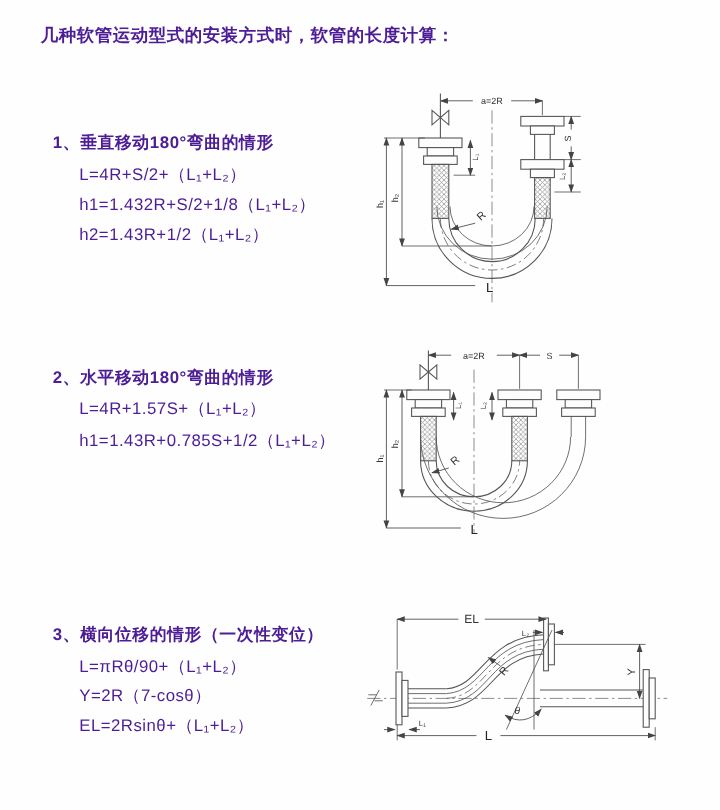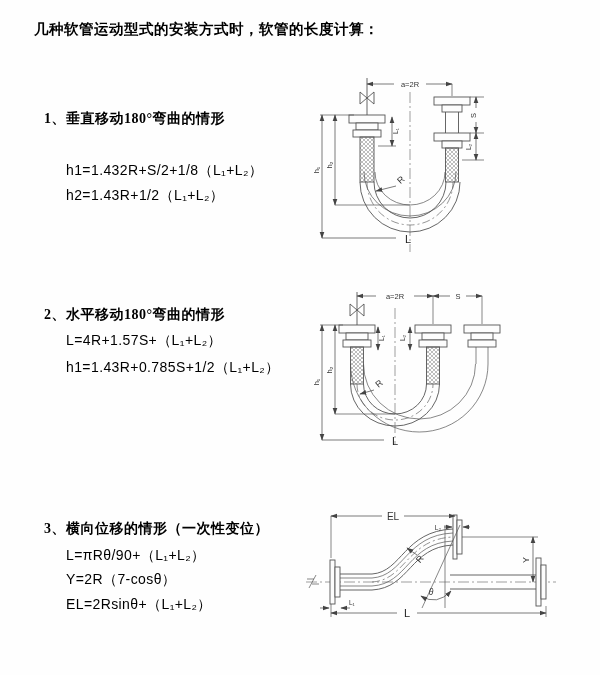--- a/index.html
+++ b/index.html
@@ -1,21 +1,21 @@
 <!DOCTYPE html>
 <html><head>
 <meta charset="utf-8">
 <style>
   html,body{margin:0;padding:0;background:#fff;}
   .page{
     position:relative;width:600px;height:675px;background:#fefefe;
-    font-family:"Liberation Sans","DejaVu Sans",sans-serif;color:#000000;overflow:hidden;
+    font-family:"Liberation Sans","DejaVu Sans",sans-serif;color:#4c1d95;overflow:hidden;
   }
   .doc-title{position:absolute;left:34px;top:20px;font-size:14.5px;font-weight:600;letter-spacing:.5px;}
-  .sec-heading{position:absolute;font-size:14px;font-weight:600;letter-spacing:.5px;font-family:Liberation Serif, serif;}
+  .sec-heading{position:absolute;font-size:14px;font-weight:600;letter-spacing:.5px;}
   .formula{position:absolute;font-size:14px;letter-spacing:.4px;white-space:pre;}
   .diagram{position:absolute;}
   svg text{font-family:"Liberation Sans","DejaVu Sans",sans-serif;fill:#333;}
   .ln{stroke:#555;stroke-width:0.9;fill:none;}
   .thin{stroke:#555;stroke-width:0.7;fill:none;}
   .dimln{stroke:#444;stroke-width:0.7;fill:none;}
   .cl{stroke:#777;stroke-width:0.7;fill:none;stroke-dasharray:11 3 2 3;}
   .dashmid{stroke:#666;stroke-width:0.7;fill:none;stroke-dasharray:8 3 2 3;}
   .flange{fill:#fdfdfd;stroke:#555;stroke-width:0.9;}
   .braidrect{fill:url(#braid);stroke:#555;stroke-width:0.9;}
@@ -36,20 +36,21 @@
       <marker id="ar" markerUnits="userSpaceOnUse" markerWidth="7" markerHeight="7" refX="6.3" refY="3.5" orient="auto-start-reverse">
         <path d="M0,1.1 L7,3.5 L0,5.9 z" fill="#444"></path>
       </marker>
       <pattern id="braid" patternUnits="userSpaceOnUse" width="4" height="4">
         <path d="M0,4 L4,0 M0,0 L4,4" stroke="#909090" stroke-width="0.6"></path>
       </pattern>
     </defs>
   </svg>
 
   <div class="sec-heading" style="left:44px;top:110px">1、垂直移动180°弯曲的情形</div>
+  <div class="formula" style="left:66px;top:137px">L=4R+S/2+（L₁+L₂）</div>
   <div class="formula" style="left:66px;top:162px">h1=1.432R+S/2+1/8（L₁+L₂）</div>
   <div class="formula" style="left:66px;top:187px">h2=1.43R+1/2（L₁+L₂）</div>
 
   <svg class="diagram" style="left:310px;top:70px" width="285" height="192" viewBox="0 0 285 192">
     <g>
       <line class="cl" x1="100" y1="22" x2="100" y2="182"></line>
     </g>
 
     <g>
       <line class="dimln" x1="57" y1="14" x2="84" y2="14" marker-start="url(#ar)"></line>

